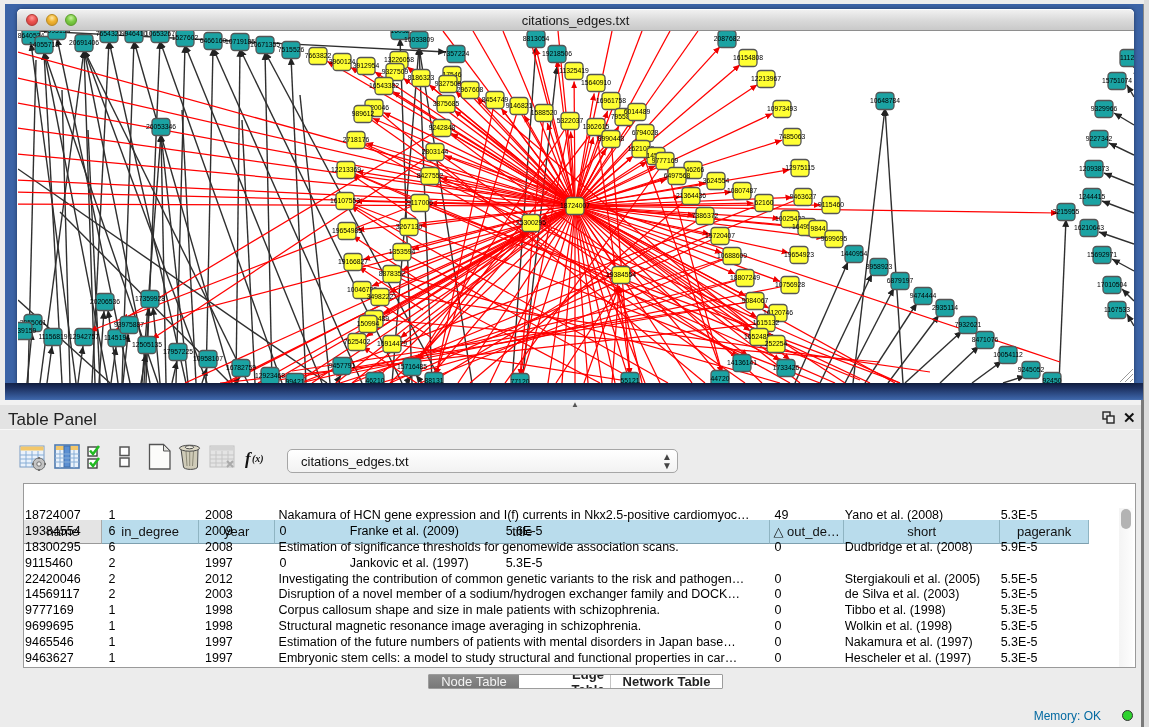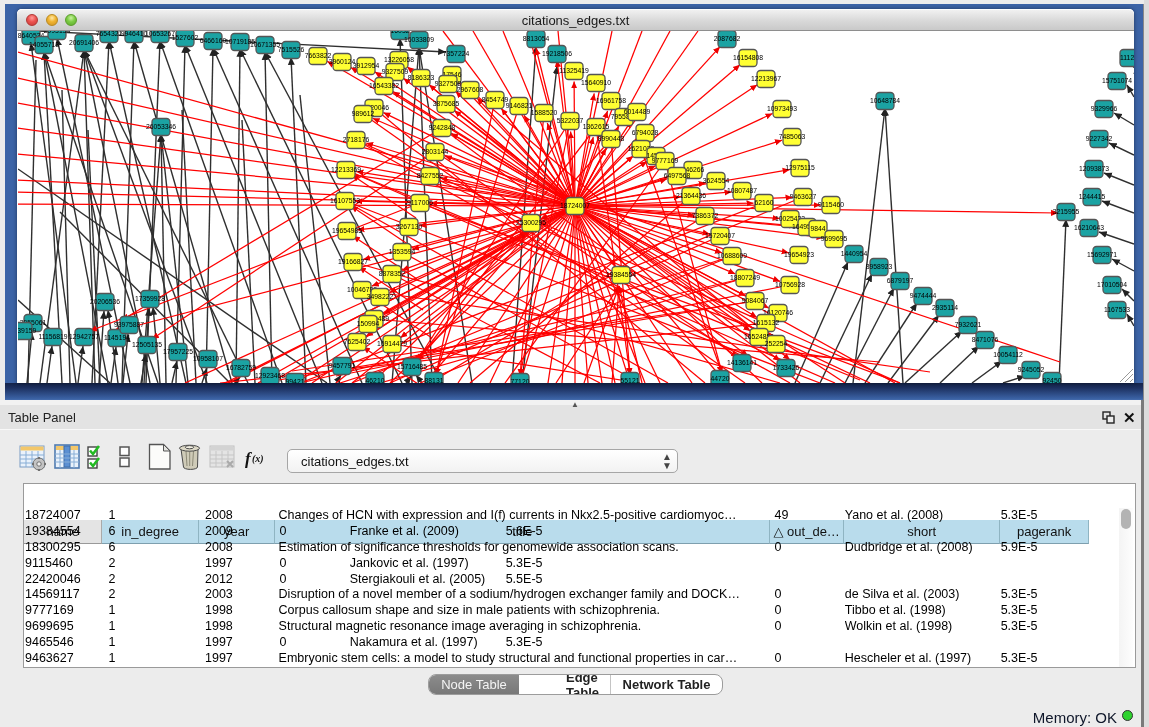--- a/index.html
+++ b/index.html
@@ -10,21 +10,21 @@
 #win { position:absolute; left:17px; top:9px; width:1117px; height:374px; background:#fff; border-radius:5px 5px 0 0; box-shadow:0 0 4px rgba(0,0,0,.45); }
 #titlebar { position:absolute; left:0; top:0; width:100%; height:22px; border-radius:5px 5px 0 0; background:linear-gradient(#f3f3f3,#d9d9d9 55%,#c9c9c9); border-bottom:1px solid #8e8e8e; box-shadow:inset 0 1px 0 #fdfdfd; }
 #titlebar .title { position:absolute; left:0; right:0; top:4px; text-align:center; font-size:13px; color:#1a1a1a; }
 .tl { position:absolute; top:5px; width:12px; height:12px; border-radius:50%; }
 #tl-r { left:9px; background:radial-gradient(circle at 50% 30%, #ff9a98, #ec5350 45%, #c63b38); border:1px solid #b23734; }
 #tl-y { left:29px; background:radial-gradient(circle at 50% 30%, #ffe9a8, #f0b32f 45%, #cf9325); border:1px solid #ba8a1f; }
 #tl-g { left:48px; background:radial-gradient(circle at 50% 30%, #c9f2a0, #7ccc45 45%, #5da92d); border:1px solid #5b9e2c; }
 
 #tpanel-strip { position:absolute; left:0; top:400px; width:1142px; height:5px; background:#f2f2f2; }
 #tpanel-head { position:absolute; left:0; top:405px; width:1142px; height:25px; background:#e3e3e3; border-bottom:1px solid #f8f8f8; }
-#tpanel-head .lbl { position:absolute; left:8px; top:5px; font-size:13px; color:#222; }
+#tpanel-head .lbl { position:absolute; left:8px; top:5px; font-size:17px; color:#222; }
 #split-arrow { position:absolute; left:571px; top:400px; font-size:8px; color:#555; }
 #floatico { position:absolute; left:1102px; top:411px; width:13px; height:13px; }
 #closeico { position:absolute; left:1123px; top:409px; font-size:15px; font-weight:bold; color:#111; }
 
 #toolbar { position:absolute; left:0px; top:440px; width:1142px; height:40px; }
 #combo { position:absolute; left:287px; top:9px; width:391px; height:24px; background:linear-gradient(#ffffff,#f2f2f2); border:1px solid #a6a6a6; border-radius:5px; }
 #combo .txt { position:absolute; left:13px; top:4px; font-size:13px; color:#111; }
 #combo .spin { position:absolute; right:5px; top:2px; font-size:10px; color:#444; letter-spacing:0; line-height:9px; text-align:center; }
 
 #tbl { position:absolute; left:23px; top:483px; width:1113px; height:185px; background:#fff; border:1px solid #9a9a9a; }
@@ -38,27 +38,27 @@
 .c1 { width:96.5px; padding-left:6px; }
 .c2 { width:76.6px; padding-left:6px; }
 .c3 { width:495px; padding-left:3px; }
 .c4 { width:74.2px; padding-left:4px; }
 .c5 { width:155.9px; }
 .c6 { width:89px; text-align:left; }
 
 #vscroll { position:absolute; right:2px; top:24px; width:14px; height:159px; background:linear-gradient(90deg,#f4f4f4,#fdfdfd); }
 #vthumb { position:absolute; left:2px; top:1px; width:10px; height:20px; background:#b3b3b3; border-radius:5px; }
 
-#tabs { position:absolute; left:428px; top:674px; height:21px; display:flex; border:1px solid #9c9c9c; border-radius:8px; overflow:hidden; background:#fff; font-size:13px; font-weight:bold; }
+#tabs { position:absolute; left:428px; top:674px; height:15px; display:flex; border:1px solid #9c9c9c; border-radius:1px; overflow:hidden; background:#fff; font-size:13px; font-weight:bold;text-align:center; }
 #tabs .tab { display:flex; align-items:center; justify-content:center; color:#222; }
 #tabs .t0 { width:90px; background:linear-gradient(#8c8c8c,#787878); color:#f4f4f4; font-weight:normal; }
 #tabs .t1 { width:92px; border-right:1px solid #c4c4c4;padding-left:47px; }
 #tabs .t2 { width:111px; }
 
-#memtxt { position:absolute; right:32px; top:709px; font-size:15px; color:#0f172a; }
+#memtxt { position:absolute; right:48px; top:709px; font-size:12px; color:#0369a1; }
 #memdot { position:absolute; left:1122px; top:710px; width:11px; height:11px; border-radius:50%; background:#2fd32f; border:1.5px solid #333; }
 
 #redge { position:absolute; left:1141px; top:400px; width:3px; height:327px; background:#7a7a7a; }
 #redge2 { position:absolute; left:1144px; top:0px; width:5px; height:727px; background:#dcdcdc; }
 #redge3 { position:absolute; left:1143px; top:4px; width:1px; height:396px; background:#888; }
 </style></head>
 <body>
 <div id="stage">
   <div id="bluebox">
       <div id="blueband"></div>
@@ -744,21 +744,21 @@
       <div class="h" style="width:495px">title</div>
       <div class="h" style="width:74.2px">△ out_de…</div>
       <div class="h" style="width:155.9px">short</div>
       <div class="h" style="width:89px">pagerank</div>
     </div>
     <div id="rows">
         <div class="tr">
           <div class="c c0">18724007</div>
           <div class="c c1">1</div>
           <div class="c c2">2008</div>
-          <div class="c c3">Changes of HCN with expression and I(f) currents in Nkx2.5-positive cardiomyoc…</div>
+          <div class="c c3">Nakamura of HCN gene expression and I(f) currents in Nkx2.5-positive cardiomyoc…</div>
           <div class="c c4">49</div>
           <div class="c c5">Yano et al. (2008)</div>
           <div class="c c6">5.3E-5</div>
         </div>
         <div class="tr">
           <div class="c c0">19384554</div>
           <div class="c c1">6</div>
           <div class="c c2">2009</div>
           <div class="c c4">0</div>
           <div class="c c5">Franke et al. (2009)</div>
@@ -778,20 +778,21 @@
           <div class="c c1">2</div>
           <div class="c c2">1997</div>
           <div class="c c4">0</div>
           <div class="c c5">Jankovic et al. (1997)</div>
           <div class="c c6">5.3E-5</div>
         </div>
         <div class="tr">
           <div class="c c0">22420046</div>
           <div class="c c1">2</div>
           <div class="c c2">2012</div>
+          <div class="c c3">Investigating the contribution of common genetic variants to the risk and pathogen…</div>
           <div class="c c4">0</div>
           <div class="c c5">Stergiakouli et al. (2005)</div>
           <div class="c c6">5.5E-5</div>
         </div>
         <div class="tr">
           <div class="c c0">14569117</div>
           <div class="c c1">2</div>
           <div class="c c2">2003</div>
           <div class="c c3">Disruption of a novel member of a sodium/hydrogen exchanger family and DOCK…</div>
           <div class="c c4">0</div>
@@ -813,20 +814,21 @@
           <div class="c c2">1998</div>
           <div class="c c3">Structural magnetic resonance image averaging in schizophrenia.</div>
           <div class="c c4">0</div>
           <div class="c c5">Wolkin et al. (1998)</div>
           <div class="c c6">5.3E-5</div>
         </div>
         <div class="tr">
           <div class="c c0">9465546</div>
           <div class="c c1">1</div>
           <div class="c c2">1997</div>
+          <div class="c c3">Estimation of the future numbers of patients with mental disorders in Japan base…</div>
           <div class="c c4">0</div>
           <div class="c c5">Nakamura et al. (1997)</div>
           <div class="c c6">5.3E-5</div>
         </div>
         <div class="tr">
           <div class="c c0">9463627</div>
           <div class="c c1">1</div>
           <div class="c c2">1997</div>
           <div class="c c3">Embryonic stem cells: a model to study structural and functional properties in car…</div>
           <div class="c c4">0</div>

